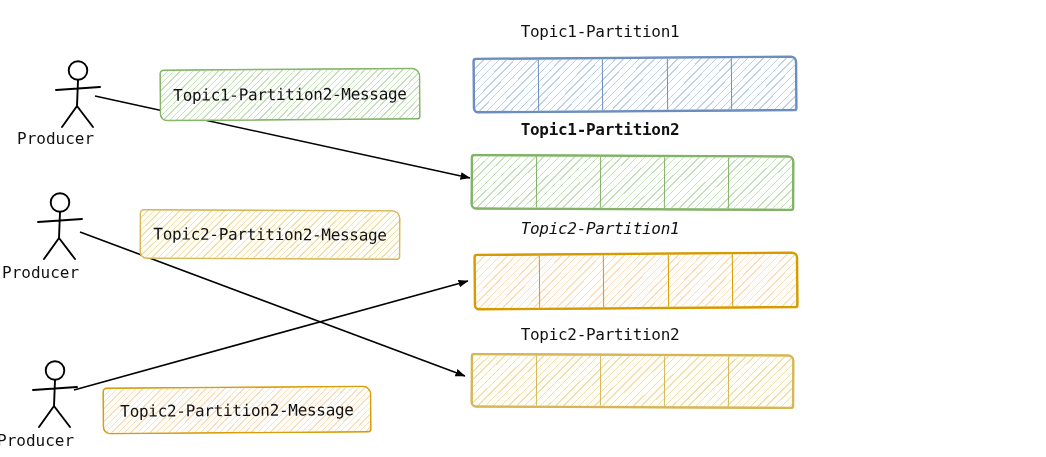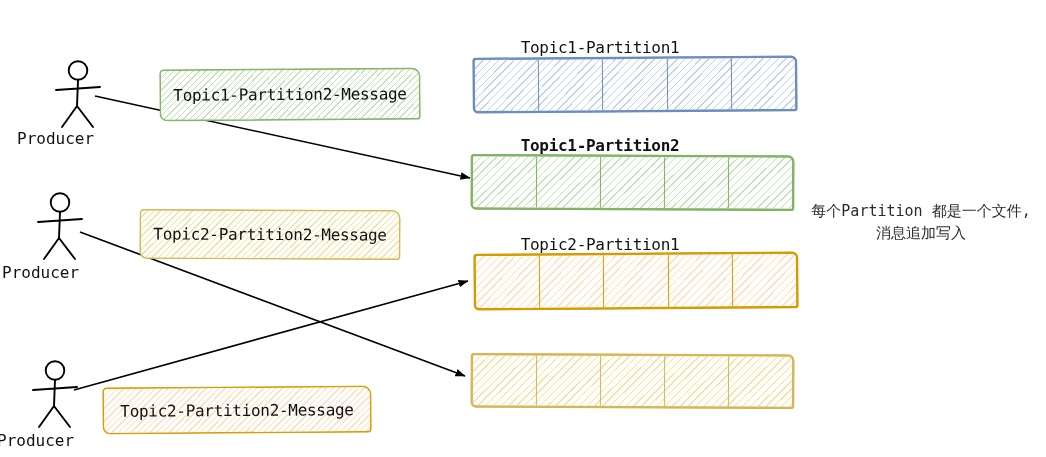--- a/index.html
+++ b/index.html
@@ -24,21 +24,21 @@
   .msg{
     position:absolute;display:flex;align-items:center;justify-content:center;
     font-size:16px;letter-spacing:-0.3px;color:#111;
     border:1.8px solid var(--stroke);background-color:var(--bg);
     background-image:repeating-linear-gradient(135deg,var(--line) 0px,var(--line) 1px,transparent 1px,transparent 4.5px);
     border-radius:4px 8px 3px 7px;
     box-shadow:0 0 0 .4px var(--stroke);
   }
 
   
-  .ptitle{position:absolute;width:320px;text-align:center;font-size:16px;letter-spacing:-0.3px;color:#111;margin-top:16px;}
+  .ptitle{position:absolute;width:320px;text-align:center;font-size:16px;letter-spacing:-0.3px;color:#111;}
   .strip{
     position:absolute;display:flex;
     border:2px solid var(--stroke);background-color:var(--bg);
     background-image:repeating-linear-gradient(135deg,var(--line) 0px,var(--line) 1px,transparent 1px,transparent 5.5px);
     border-radius:3px 6px 3px 5px;
     box-shadow:0 0 0 .4px var(--stroke);
   }
   .cell{flex:1;border-right:1.6px solid var(--stroke);}
   .cell:last-child{border-right:none;}
 
@@ -113,35 +113,32 @@
 
   <div class="ptitle" style="left:440px;top:120px;font-weight:bold;">Topic1-Partition2</div>
   <div class="strip rpos c-green" style="left:471px;top:155px;width:319px;height:51px;">
       <div class="cell"></div>
       <div class="cell"></div>
       <div class="cell"></div>
       <div class="cell"></div>
       <div class="cell"></div>
     </div>
 
-  <div class="ptitle" style="left:440px;top:219px;">Topic2-Partition1</div>
+  <div class="ptitle" style="left:440px;top:219px;font-style:italic;">Topic2-Partition1</div>
   <div class="strip rneg c-orange" style="left:474px;top:253px;width:320px;height:52px;">
       <div class="cell"></div>
       <div class="cell"></div>
       <div class="cell"></div>
       <div class="cell"></div>
       <div class="cell"></div>
     </div>
 
+  <div class="ptitle" style="left:440px;top:325px;">Topic2-Partition2</div>
   <div class="strip rpos c-yellow" style="left:471px;top:354px;width:319px;height:50px;">
       <div class="cell"></div>
       <div class="cell"></div>
       <div class="cell"></div>
       <div class="cell"></div>
       <div class="cell"></div>
     </div>
 
-  <div class="note">
-    <div>每个Partition 都是一个文件,</div>
-    <div>消息追加写入</div>
-  </div>
 
 </div>
 
 </body></html>

